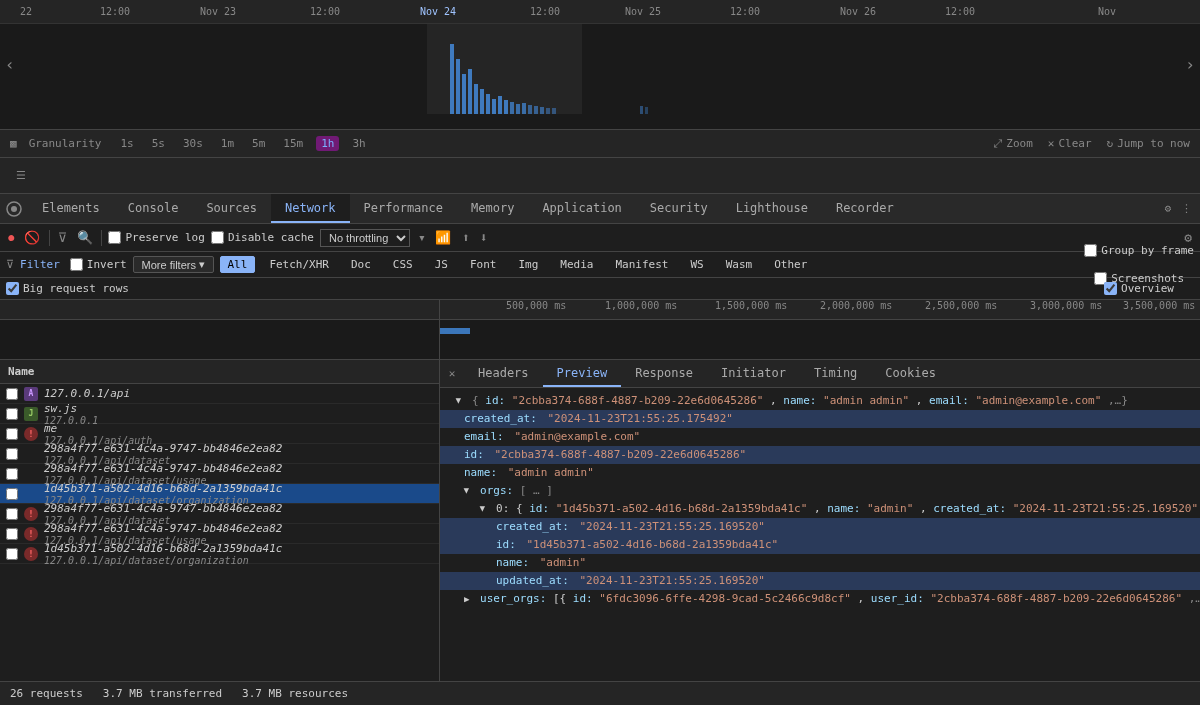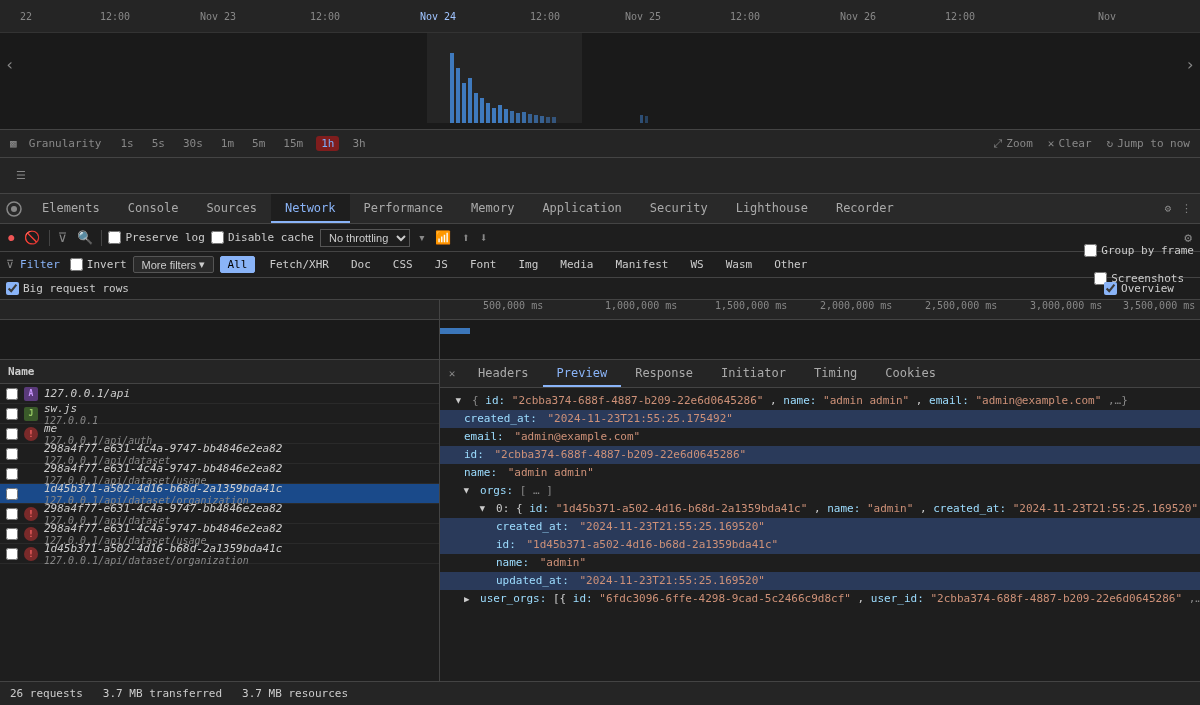--- a/index.html
+++ b/index.html
@@ -14,21 +14,21 @@
     .toggle-knob { width: 10px; height: 10px; background: white; border-radius: 50%; position: absolute; top: 2px; right: 2px; }
 
     
     .nav-arrow { position: absolute; top: 55px; font-size: 16px; color: #888; cursor: pointer; z-index: 10; }
     .nav-arrow-left { left: 5px; }
     .nav-arrow-right { right: 5px; }
 
     
     .granularity-bar { display: flex; align-items: center; height: 28px; background: #252525; border-bottom: 1px solid #444; padding: 0 10px; gap: 8px; }
     .gran-btn { padding: 1px 5px; border-radius: 3px; cursor: pointer; color: #888; }
-    .gran-btn.active { background: #7f1d1d; color: #7ab0ff; }
+    .gran-btn.active { background: #701a75; color: #7ab0ff; }
     .gran-right { margin-left: auto; display: flex; align-items: center; gap: 15px; }
     .gran-action { color: #888; cursor: pointer; display: flex; align-items: center; gap: 4px; }
 
     
     .filter-bar { height: 36px; background: #252525; border-bottom: 1px solid #444; display: flex; align-items: center; padding: 0 10px; }
     .filter-input { flex: 1; background: #1e1e1e; border: 1px solid #555; color: #ccc; padding: 4px 8px; font-family: monospace; font-size: 11px; height: 24px; }
     .filter-icon { margin-left: 6px; color: #888; }
 
     
     .devtools-tabs { display: flex; align-items: center; background: #292929; height: 30px; border-bottom: 1px solid #444; }
@@ -110,21 +110,21 @@
     <div class="toggle-switch">
       <div class="toggle-knob"></div>
     </div>
     <span>Local</span>
   </div>
 
   <div class="nav-arrow nav-arrow-left">‹</div>
 
   <div class="nav-arrow nav-arrow-right">›</div>
 
-  <div style="display:flex; align-items:center; height:33px; background:#252525; border-bottom:1px solid #333; padding:0 20px; overflow:hidden; position:relative;">
+  <div style="display:flex; align-items:center; height:24px; background:#252525; border-bottom:1px solid #333; padding:0 20px; overflow:hidden; position:relative;">
     <span style="position:absolute; left:20px; font-size:10px; color:#888;">22</span>
     <span style="position:absolute; left:100px; font-size:10px; color:#888;">12:00</span>
     <span style="position:absolute; left:200px; font-size:10px; color:#888;">Nov 23</span>
     <span style="position:absolute; left:310px; font-size:10px; color:#888;">12:00</span>
     <span style="position:absolute; left:420px; font-size:10px; color:#888; color:#a0c4ff;">Nov 24</span>
     <span style="position:absolute; left:530px; font-size:10px; color:#888;">12:00</span>
     <span style="position:absolute; left:625px; font-size:10px; color:#888;">Nov 25</span>
     <span style="position:absolute; left:730px; font-size:10px; color:#888;">12:00</span>
     <span style="position:absolute; left:840px; font-size:10px; color:#888;">Nov 26</span>
     <span style="position:absolute; left:945px; font-size:10px; color:#888;">12:00</span>
@@ -307,21 +307,21 @@
   </label>
   <label class="option-checkbox" style="margin-left:auto; margin-right:20px;">
     <input type="checkbox" checked="" style="">
     <span>Overview</span>
   </label>
 </div>
 
 <div class="ruler-row" style="position:relative; height:20px;">
   <span style="position:absolute; left:0; width:440px; background:#252525; height:20px; border-right:1px solid #444;"></span>
   <span style="position:absolute; left:440px; right:0; height:20px; overflow:hidden;">
-    <span style="position:absolute; left:43px; font-size:10px; color:#888;">500,000 ms</span>
+    <span style="position:absolute; left:66px; font-size:10px; color:#888;">500,000 ms</span>
     <span style="position:absolute; left:165px; font-size:10px; color:#888;">1,000,000 ms</span>
     <span style="position:absolute; left:275px; font-size:10px; color:#888;">1,500,000 ms</span>
     <span style="position:absolute; left:380px; font-size:10px; color:#888;">2,000,000 ms</span>
     <span style="position:absolute; left:485px; font-size:10px; color:#888;">2,500,000 ms</span>
     <span style="position:absolute; left:590px; font-size:10px; color:#888;">3,000,000 ms</span>
     <span style="position:absolute; left:683px; font-size:10px; color:#888;">3,500,000 ms</span>
   </span>
 </div>
 
 <div style="height:40px; background:#1a1a1a; border-bottom:1px solid #444; display:flex;">

